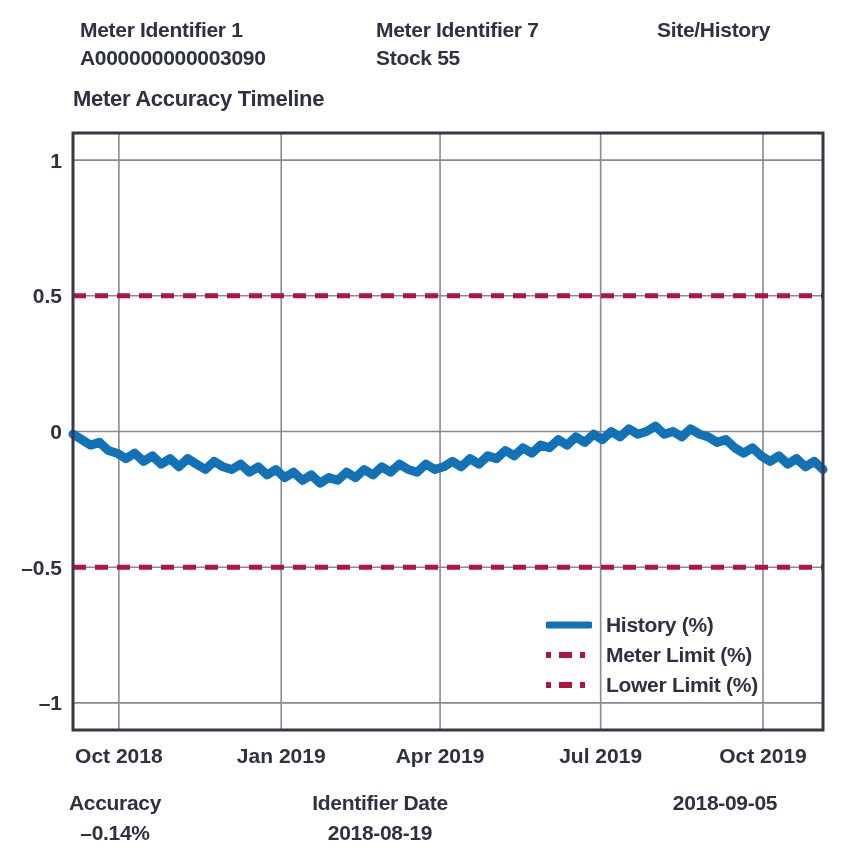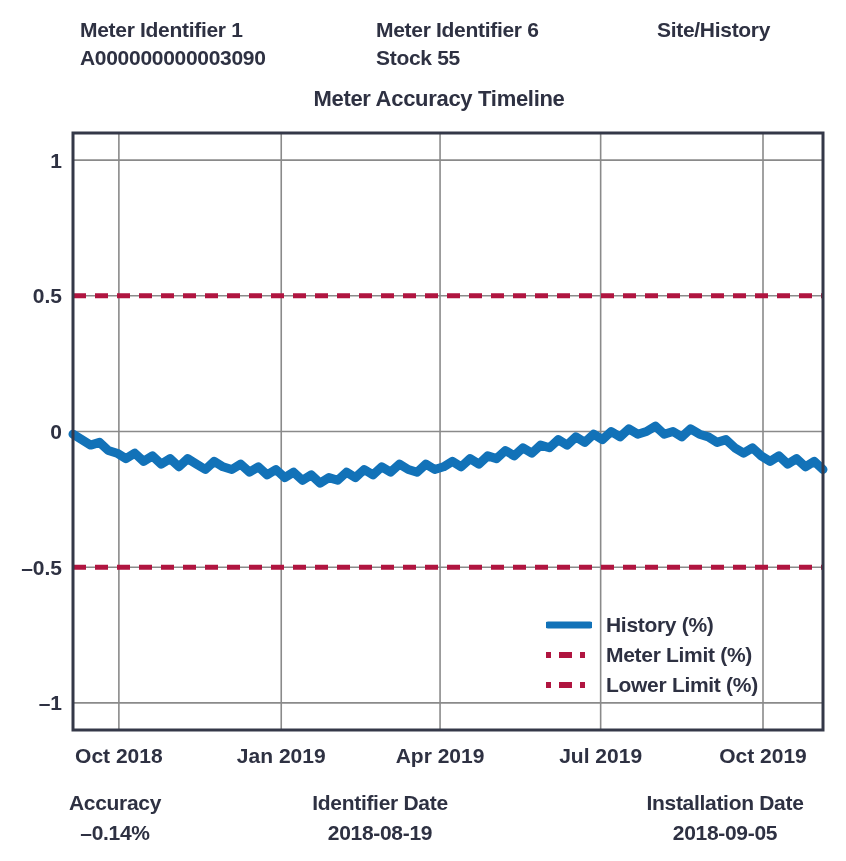--- a/index.html
+++ b/index.html
@@ -3,21 +3,21 @@
 <meta charset="utf-8">
 <style>
   :root{
     --text:#2e3142; --blue:#1272b8; --red:#b01540;
     --grid:#8a8a8a; --border:#343848; --watermark:#eccaa2;
   }
   html,body{margin:0;padding:0;background:#fff;}
   #page{position:relative;width:846px;height:861px;background:#fff;overflow:hidden;
         font-family:"Liberation Sans","DejaVu Sans",sans-serif;color:var(--text);}
   .hdr-col{position:absolute;top:16px;font-size:21px;font-weight:bold;line-height:28px;letter-spacing:-0.3px;}
-  .chart-title{position:absolute;left:64px;top:86px;width:750px;text-align:center;
+  .chart-title{position:absolute;left:73px;top:86px;width:750px;text-align:left;
                font-size:22px;font-weight:bold;letter-spacing:-0.3px;}
   #chart-svg{position:absolute;left:0;top:0;}
   .legend{position:absolute;left:546px;top:610px;}
   .legend-item{display:flex;align-items:center;height:30px;}
   .legend-item svg{margin-right:14px;flex:0 0 auto;}
   .legend-label{font-size:21px;font-weight:bold;letter-spacing:-0.3px;white-space:nowrap;text-align:center;}
   .stat{position:absolute;top:788px;width:240px;text-align:center;
         font-size:21px;font-weight:bold;line-height:30px;letter-spacing:-0.3px;}
   #stat-0{left:-5px;} #stat-1{left:260px;} #stat-2{left:605px;}
   .watermark{position:absolute;right:4px;top:884px;font-size:17px;color:var(--watermark);
@@ -26,21 +26,21 @@
 </head>
 <body>
 
 <div id="page">
 
   <div class="hdr-col" style="left:80px">
     <div>Meter Identifier 1</div>
     <div>A000000000003090</div>
   </div>
   <div class="hdr-col" style="left:376px">
-    <div>Meter Identifier 6</div>
+    <div>Meter Identifier 7</div>
     <div>Stock 55</div>
   </div>
   <div class="hdr-col" style="left:657px">
     <div>Site/History</div>
   </div>
 
   <div class="chart-title">Meter Accuracy Timeline</div>
 
   <svg id="chart-svg" width="846" height="861" viewBox="0 0 846 861">
       <line x1="73" x2="823" y1="160.13636363636365" y2="160.13636363636365" stroke="var(--grid)" stroke-width="1.6"></line>
@@ -92,19 +92,18 @@
 
   <div class="stat" id="stat-0">
     <div>Accuracy</div>
     <div>–0.14%</div>
   </div>
   <div class="stat" id="stat-1">
     <div>Identifier Date</div>
     <div>2018-08-19</div>
   </div>
   <div class="stat" id="stat-2">
-    <div>Installation Date</div>
     <div>2018-09-05</div>
   </div>
 
   <div class="watermark">www.cntronics.com</div>
 
 </div>
 
 </body></html>

